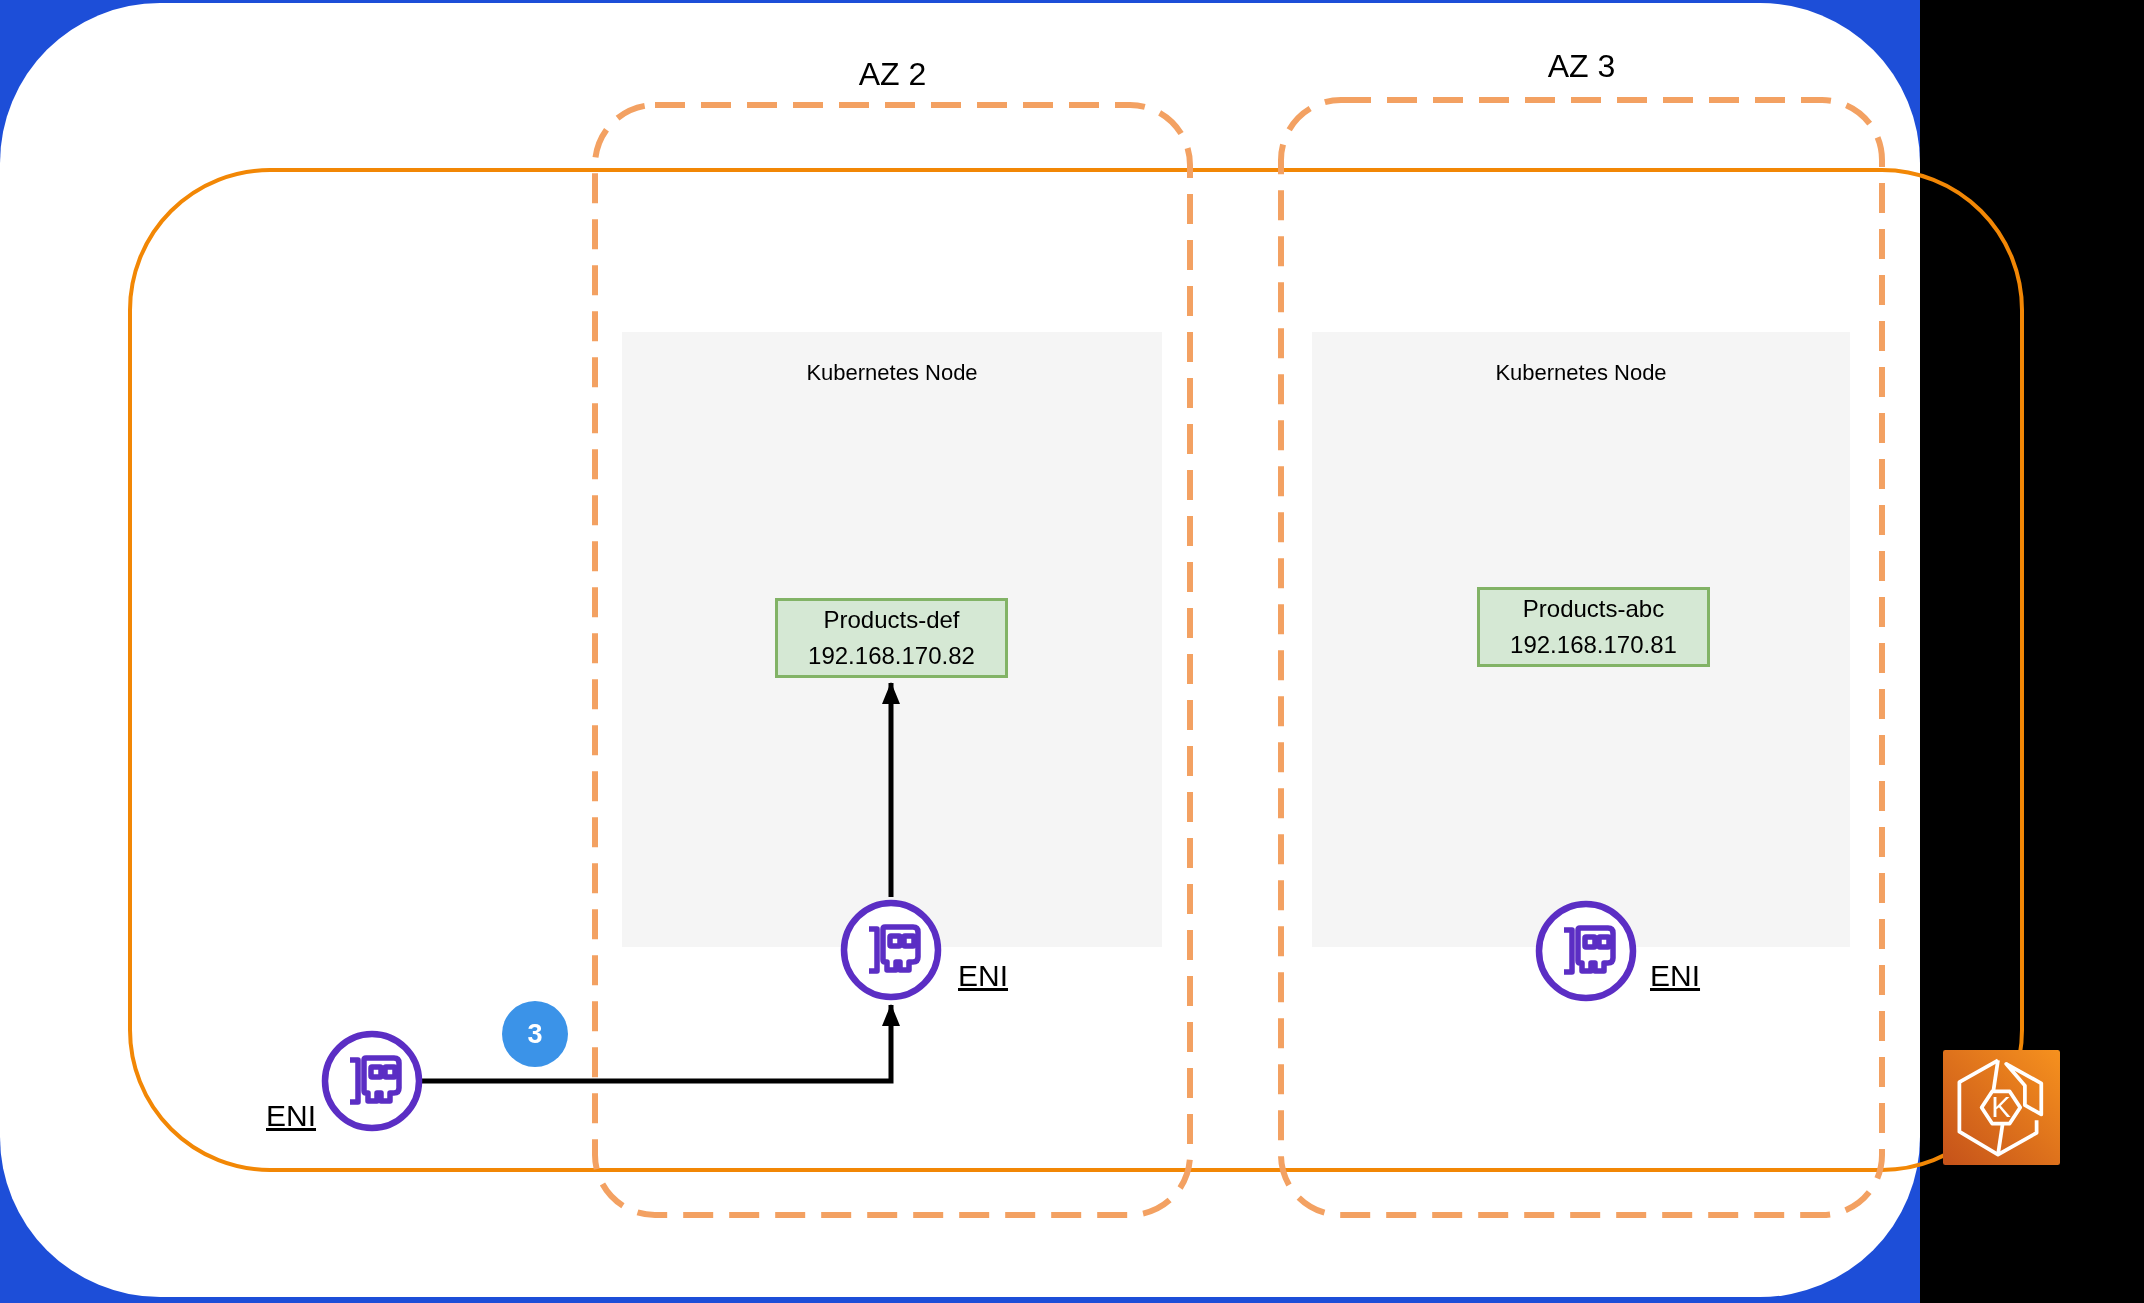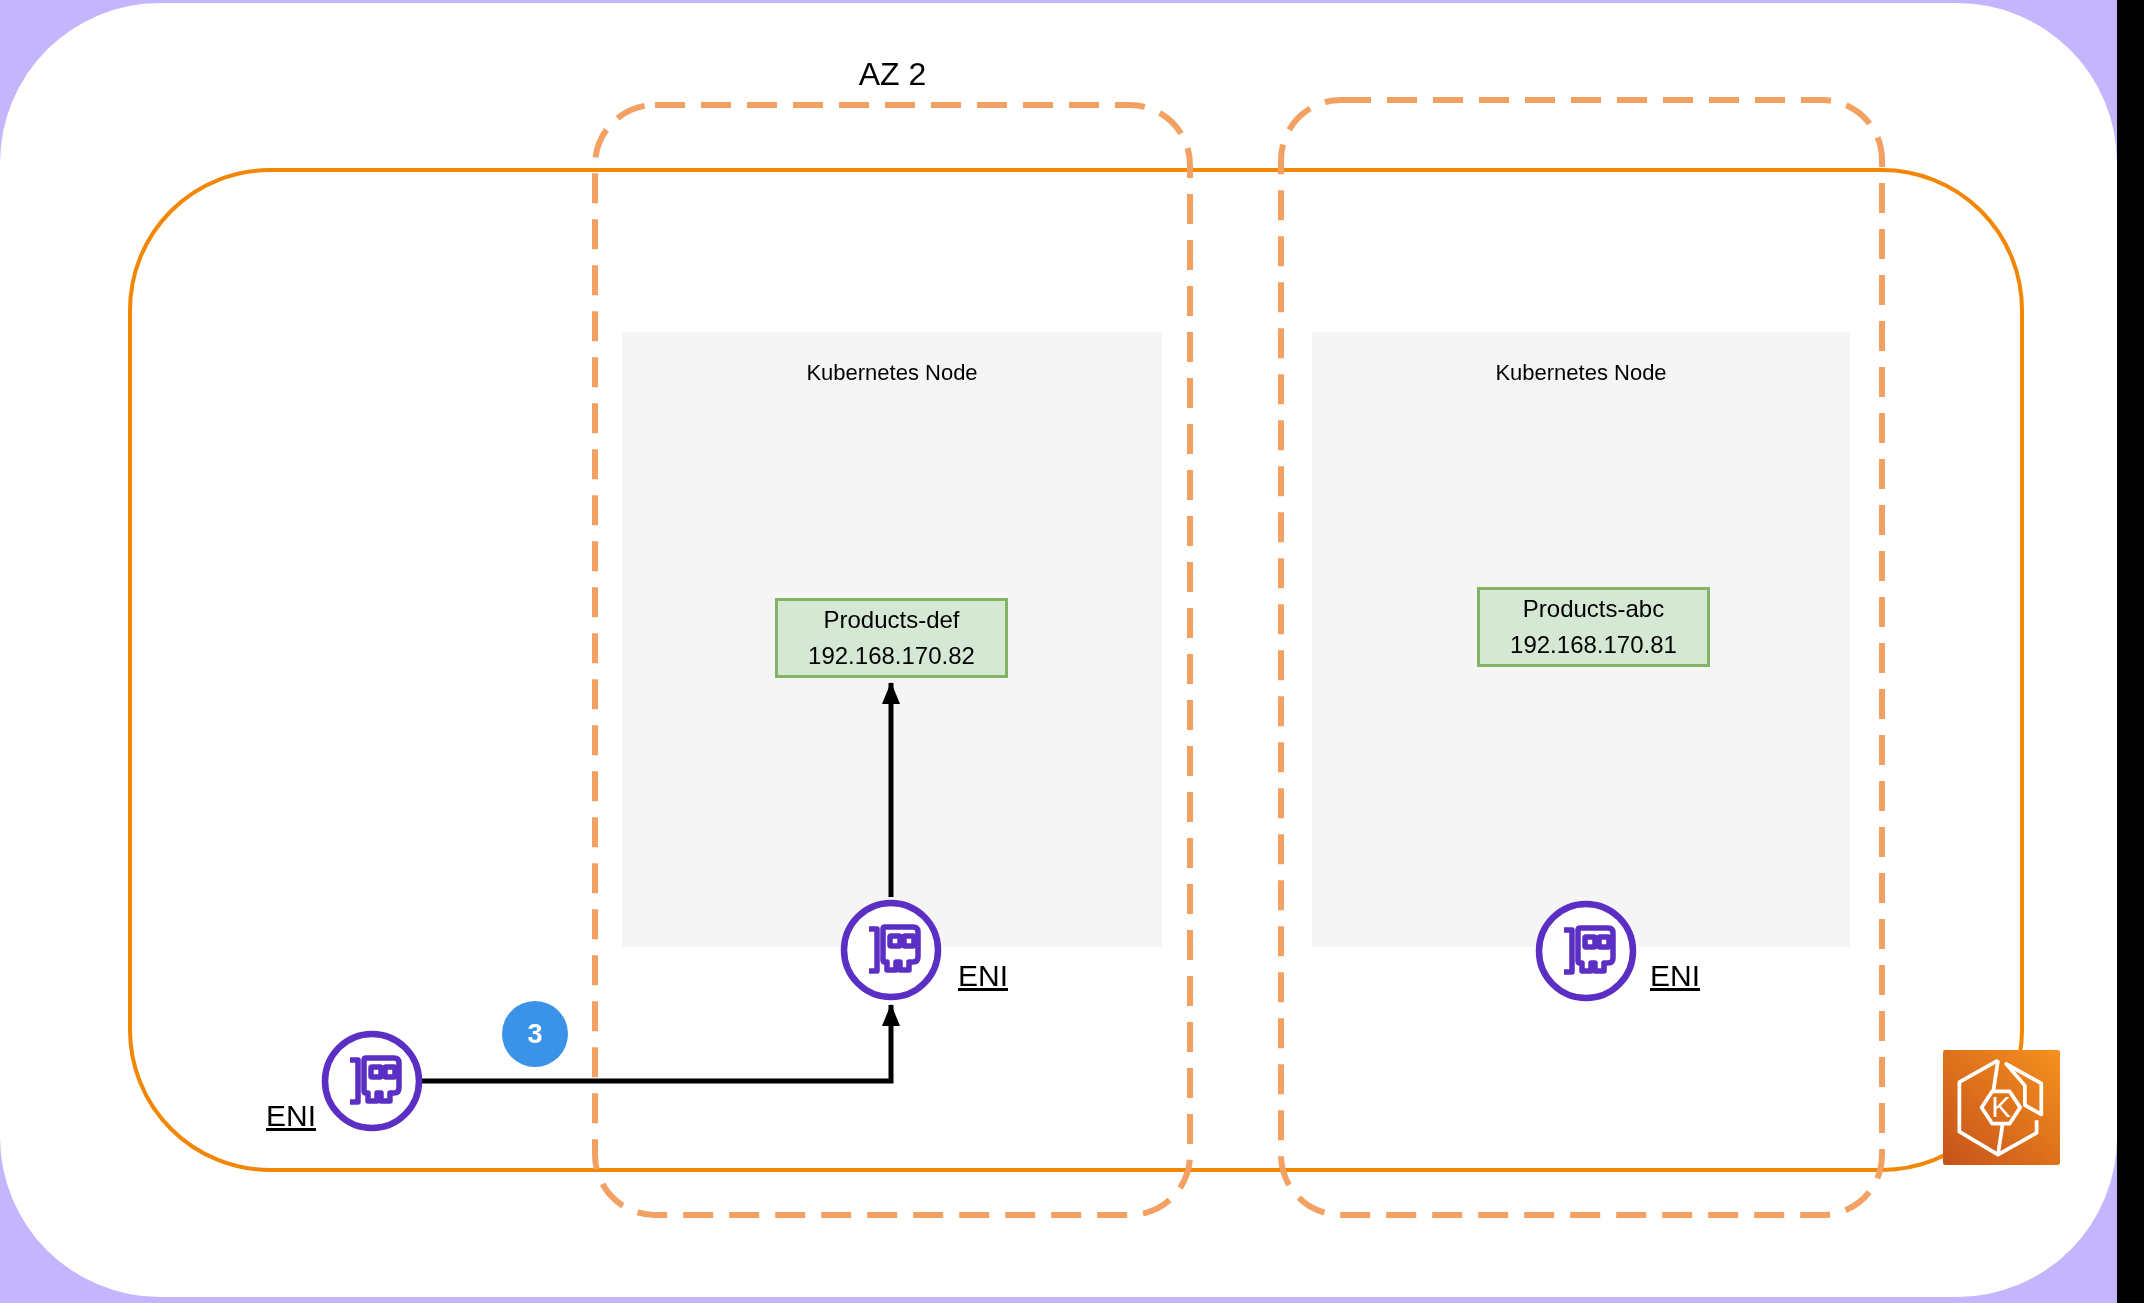--- a/index.html
+++ b/index.html
@@ -9,21 +9,21 @@
     --pod-fill:#D5E8D4;
     --pod-border:#82B366;
     --eni-purple:#5B2EC4;
     --badge-blue:#3B93E8;
     --eks-top:#F6911E;
     --eks-bottom:#C5521A;
     --arrow-black:#000000;
   }
   html,body{margin:0;padding:0;background:#000;}
   body{width:2144px;height:1303px;overflow:hidden;font-family:"Liberation Sans","DejaVu Sans",sans-serif;}
-  .stage{position:relative;width:2117px;height:1303px;background:#c4b5fd;}
+  .stage{position:relative;width:1920px;height:1303px;background:#1d4ed8;}
   .canvas{position:absolute;left:0;right:0;top:3px;bottom:6px;background:#ffffff;border-radius:160px;}
   .overlay{position:absolute;left:0;top:0;width:2144px;height:1303px;pointer-events:none;}
 
   .vpc{fill:none;stroke:var(--orange-solid);stroke-width:4;}
   .az{fill:none;stroke:var(--orange-dashed);stroke-width:6;stroke-dasharray:30 16;}
   .flow{fill:none;stroke:var(--arrow-black);stroke-width:5;}
   .arrowhead{fill:var(--arrow-black);}
 
   .lbl{position:absolute;color:#000;white-space:nowrap;}
   .az-lbl{font-size:32px;text-align:center;}
@@ -49,20 +49,21 @@
   .eks .mark{fill:none;stroke:#fff;stroke-width:3.2;stroke-linejoin:round;}
   .eks text{fill:#fff;font-family:"Liberation Sans","DejaVu Sans",sans-serif;}
 </style>
 </head>
 <body>
 
 <div class="stage">
   <div class="canvas"></div>
 
   <div class="lbl az-lbl" style="left:595px;top:56px;width:595px;">AZ 2</div>
+  <div class="lbl az-lbl" style="left:1281px;top:48px;width:601px;">AZ 3</div>
 
   <div class="k8s-node" style="left:622px;top:332px;width:540px;height:615px;"></div>
   <div class="k8s-node" style="left:1312px;top:332px;width:538px;height:615px;"></div>
 
   <div class="lbl node-title" style="left:622px;top:360px;width:540px;">Kubernetes Node</div>
   <div class="lbl node-title" style="left:1312px;top:360px;width:538px;">Kubernetes Node</div>
 
   <div class="pod" style="left:775px;top:598px;width:233px;height:80px;">
     <span>Products-def</span>
     <span>192.168.170.82</span>

